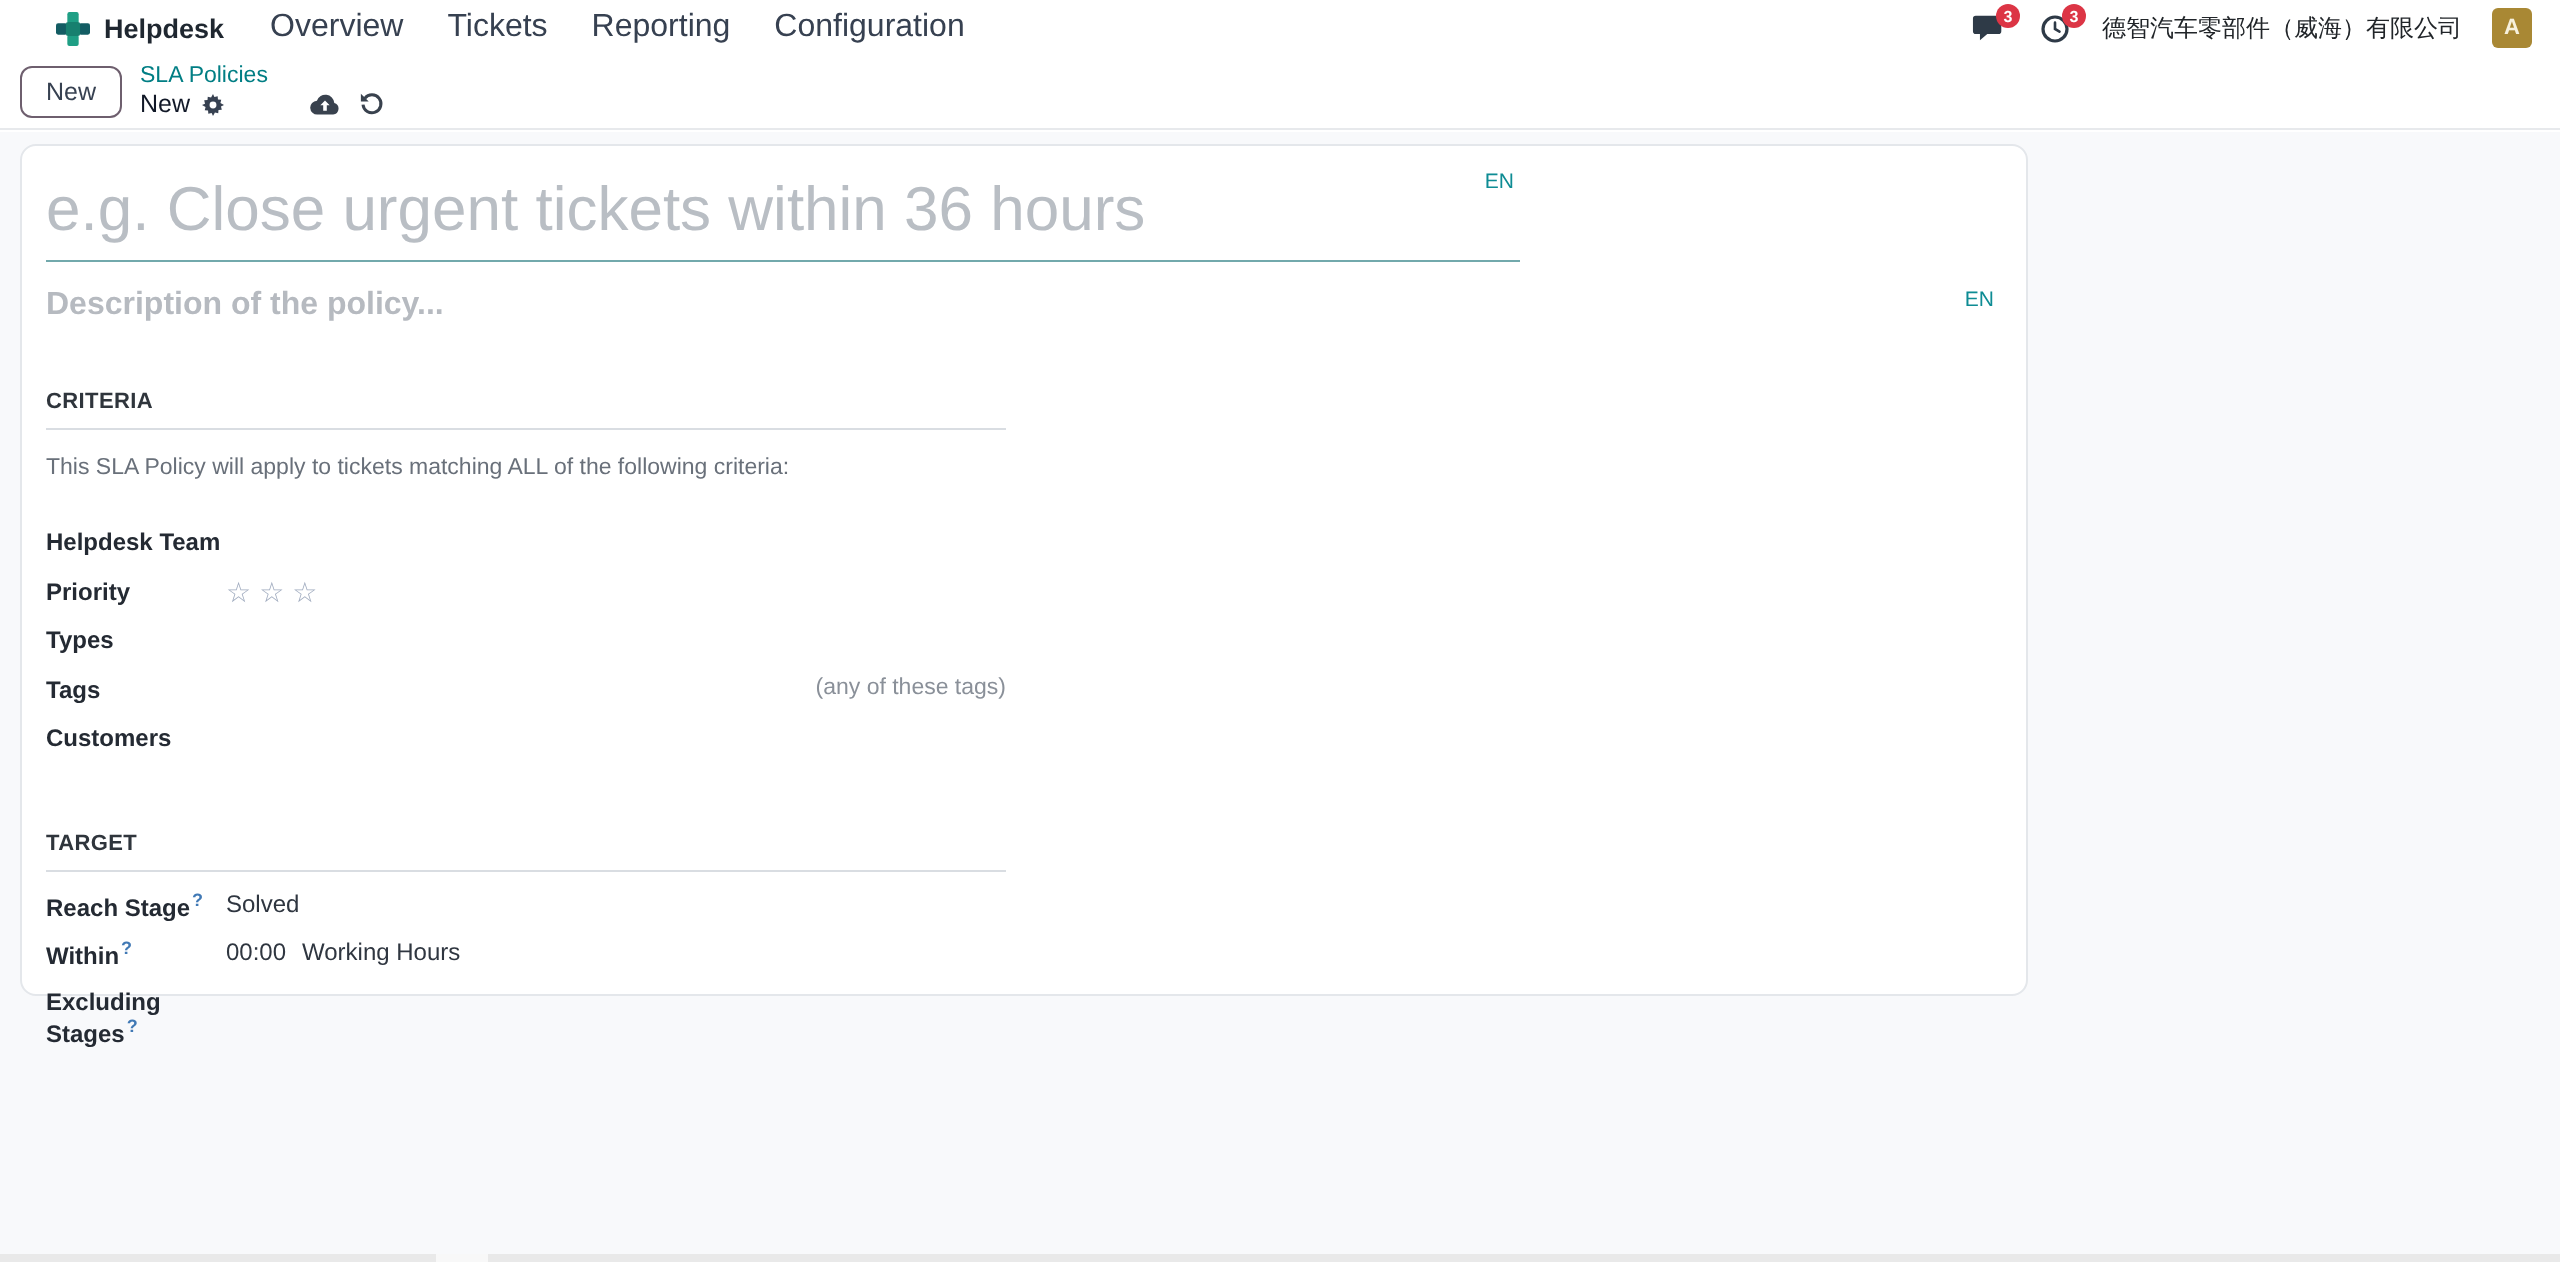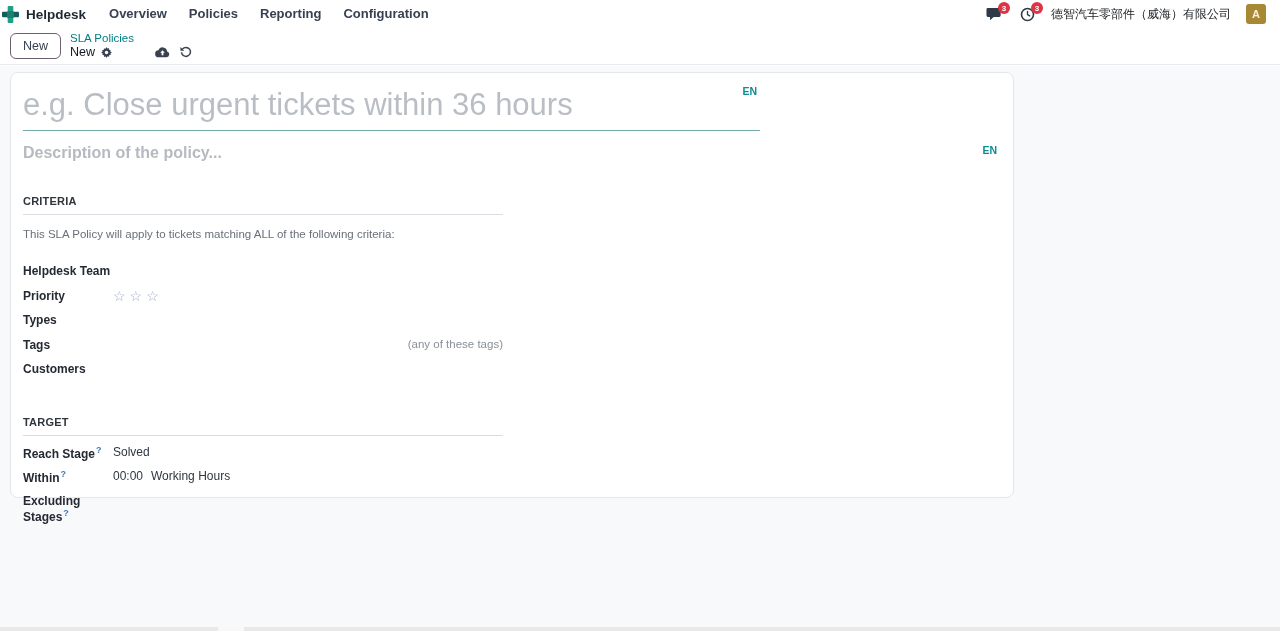--- a/index.html
+++ b/index.html
@@ -10,24 +10,24 @@
     position:relative;
     overflow:hidden;
     color:#212529;
   }
 
   
   .navbar {
     position:absolute; top:0; left:0; right:0; height:28px;
     background:#fff; display:flex; align-items:center;
   }
-  .brand-block { display:flex; align-items:center; gap:7px; padding-left:2px; cursor:pointer; }
+  .brand-block { display:flex; align-items:center; gap:7px; padding-left:28px; cursor:pointer; }
   .brand-name { font-size:13.5px; font-weight:600; color:#1f2730; }
   .nav-menu { display:flex; align-items:center; margin-left:12px; }
-  .nav-item { font-size:13px; color:#374151; padding:0 11px; cursor:pointer; line-height:28px;font-weight:bold; }
+  .nav-item { font-size:16px; color:#374151; padding:0 11px; cursor:pointer; line-height:28px; }
   .nav-right { margin-left:auto; display:flex; align-items:center; gap:15px; padding-right:14px; }
   .icon-wrap { position:relative; width:18px; height:16px; display:flex; align-items:center; justify-content:center; cursor:pointer; }
   .count-badge {
     position:absolute; top:-4px; right:-7px;
     background:#dc3545; color:#fff; font-size:8px; font-weight:700;
     min-width:12px; height:12px; border-radius:7px; padding:0 2px;
     display:flex; align-items:center; justify-content:center;
   }
   .company-name { font-size:12px; color:#212529; }
   .avatar {
@@ -69,21 +69,21 @@
 
   .title-row { display:flex; }
   .title-wrap { position:relative; width:737px; }
   .title-input {
     width:100%; border:none; outline:none; background:transparent;
     border-bottom:1px solid #72a9ac;
     font-family:inherit; font-size:31px; color:#111827;
     padding:0 0 7px 0; font-weight:400;
   }
   .title-input::placeholder { color:#b9bec4; }
-  .lang-badge { color:#0e8c94; font-weight:700; font-size:10.5px; cursor:pointer;margin-left:28px; }
+  .lang-badge { color:#0e8c94; font-weight:400; font-size:10.5px; cursor:pointer;margin-left:28px; }
   .lang-badge.title-lang { position:absolute; top:-2px; right:3px; }
 
   .desc-row { display:flex; align-items:flex-start; margin-top:13px; }
   .desc-input {
     flex:1; border:none; outline:none; background:transparent;
     font-family:inherit; font-size:16px; color:#111827; padding:0;font-weight:bold;
   }
   .desc-input::placeholder { color:#b6bac0; }
 
   .section-heading { margin-top:33px; font-size:11px; font-weight:700; color:#2f353c; letter-spacing:.2px; }
@@ -117,21 +117,21 @@
         <rect x="16" y="8" width="8" height="8" rx="1.5" fill="#135c63"></rect>
         <rect x="8" y="16" width="8" height="8" rx="1.5" fill="#1f9f85"></rect>
         <rect x="0" y="8" width="8" height="8" rx="1.5" fill="#135c63"></rect>
         <rect x="7" y="7" width="10" height="10" rx="1.5" fill="#17806f"></rect>
       </svg>
     </span>
     <span class="brand-name">Helpdesk</span>
   </div>
   <nav class="nav-menu">
     <span class="nav-item">Overview</span>
-    <span class="nav-item">Policies</span>
+    <span class="nav-item">Tickets</span>
     <span class="nav-item">Reporting</span>
     <span class="nav-item">Configuration</span>
   </nav>
   <div class="nav-right">
     <span class="icon-wrap">
       <span style="display:flex">
         <svg width="16" height="14" viewBox="0 0 18 16">
           <path fill="#2e3a47" d="M2 1h13a1.6 1.6 0 0 1 1.6 1.6v7.2A1.6 1.6 0 0 1 15 11.4H8.6L4.4 15v-3.6H2A1.6 1.6 0 0 1 .4 9.8V2.6A1.6 1.6 0 0 1 2 1z"></path>
         </svg>
       </span>

